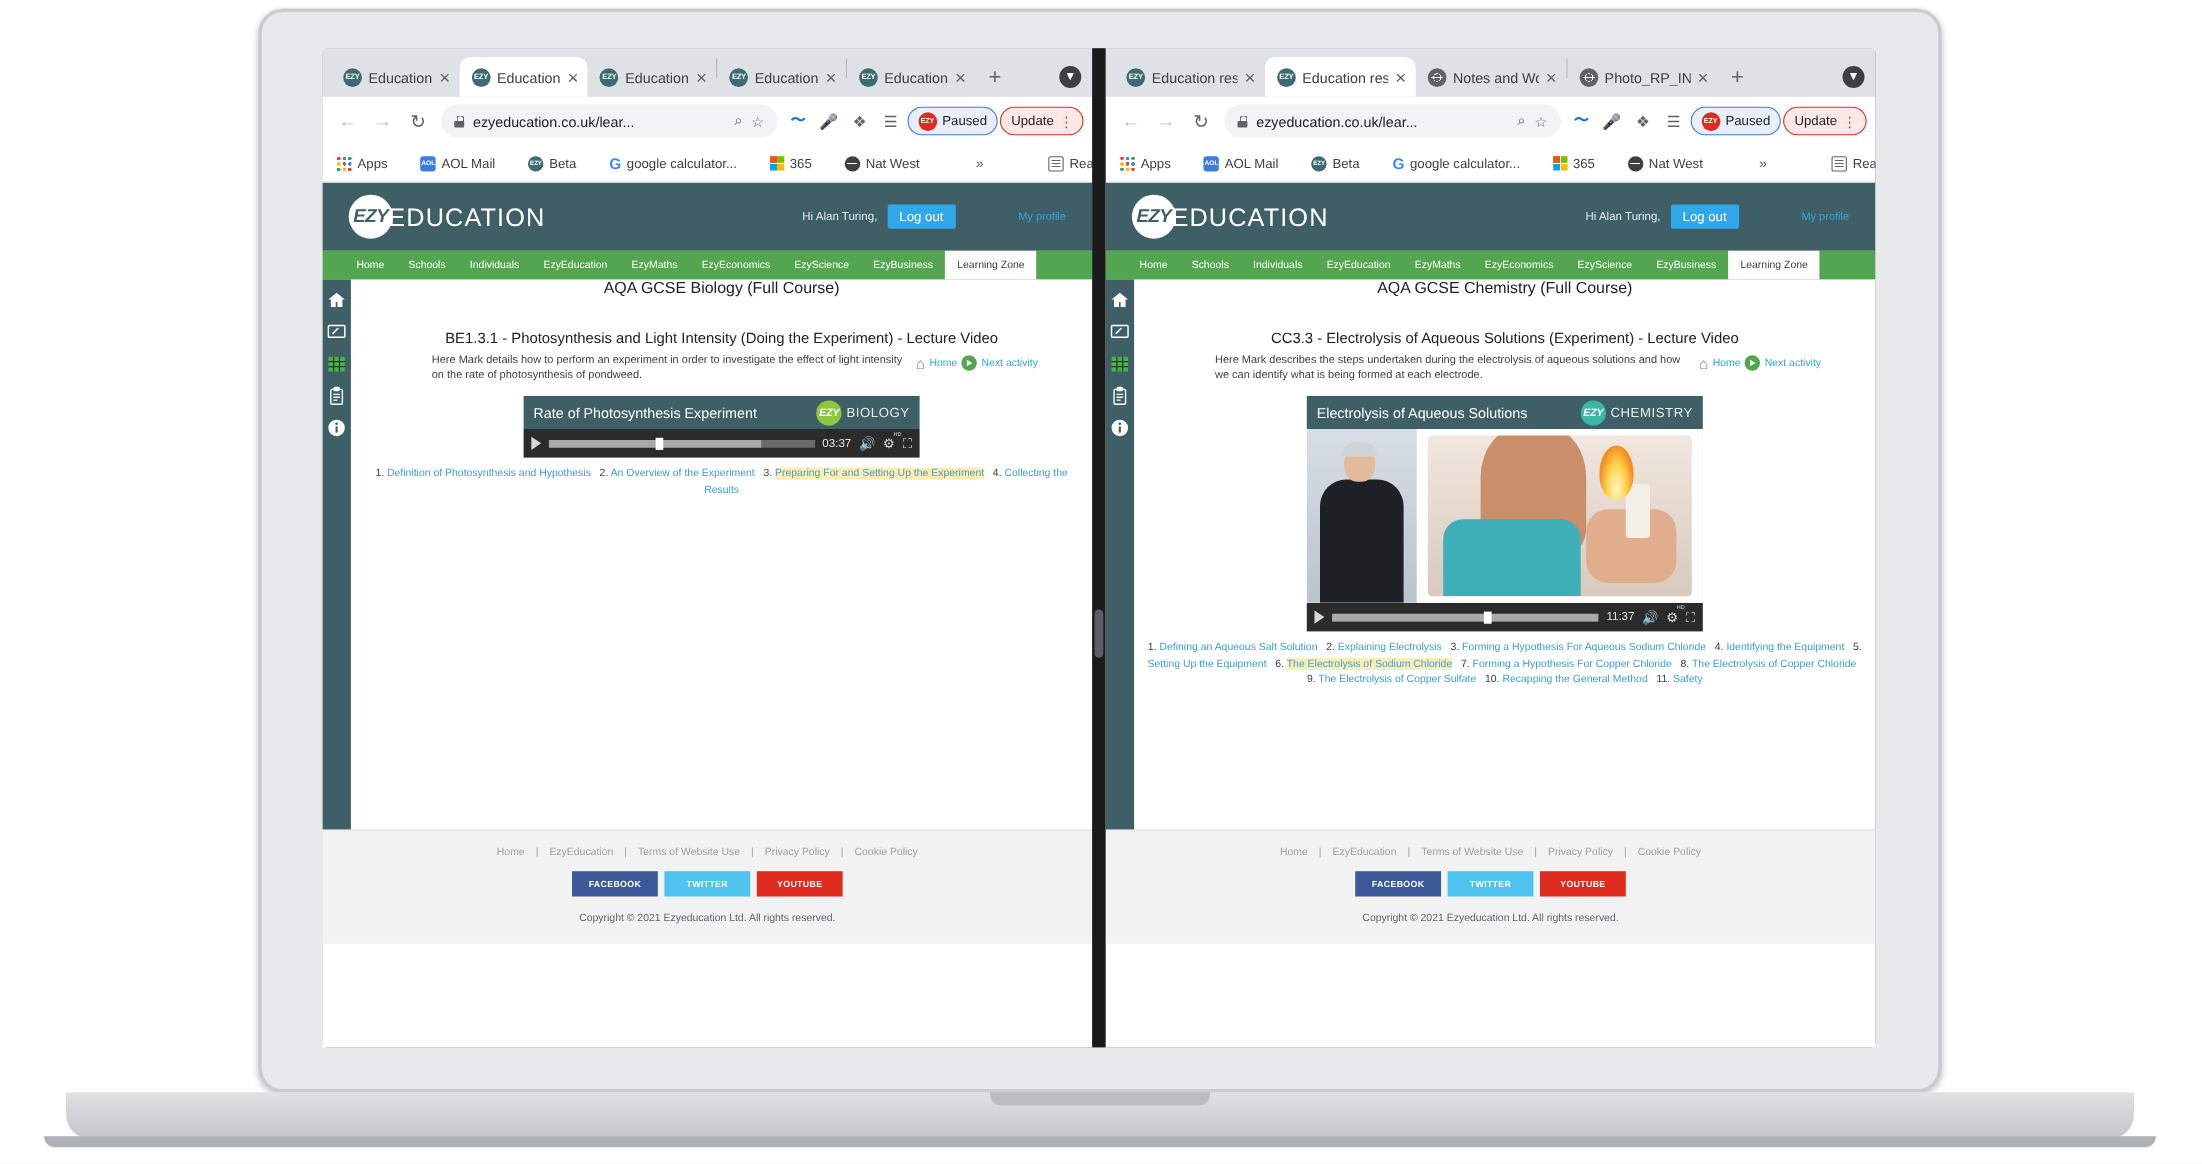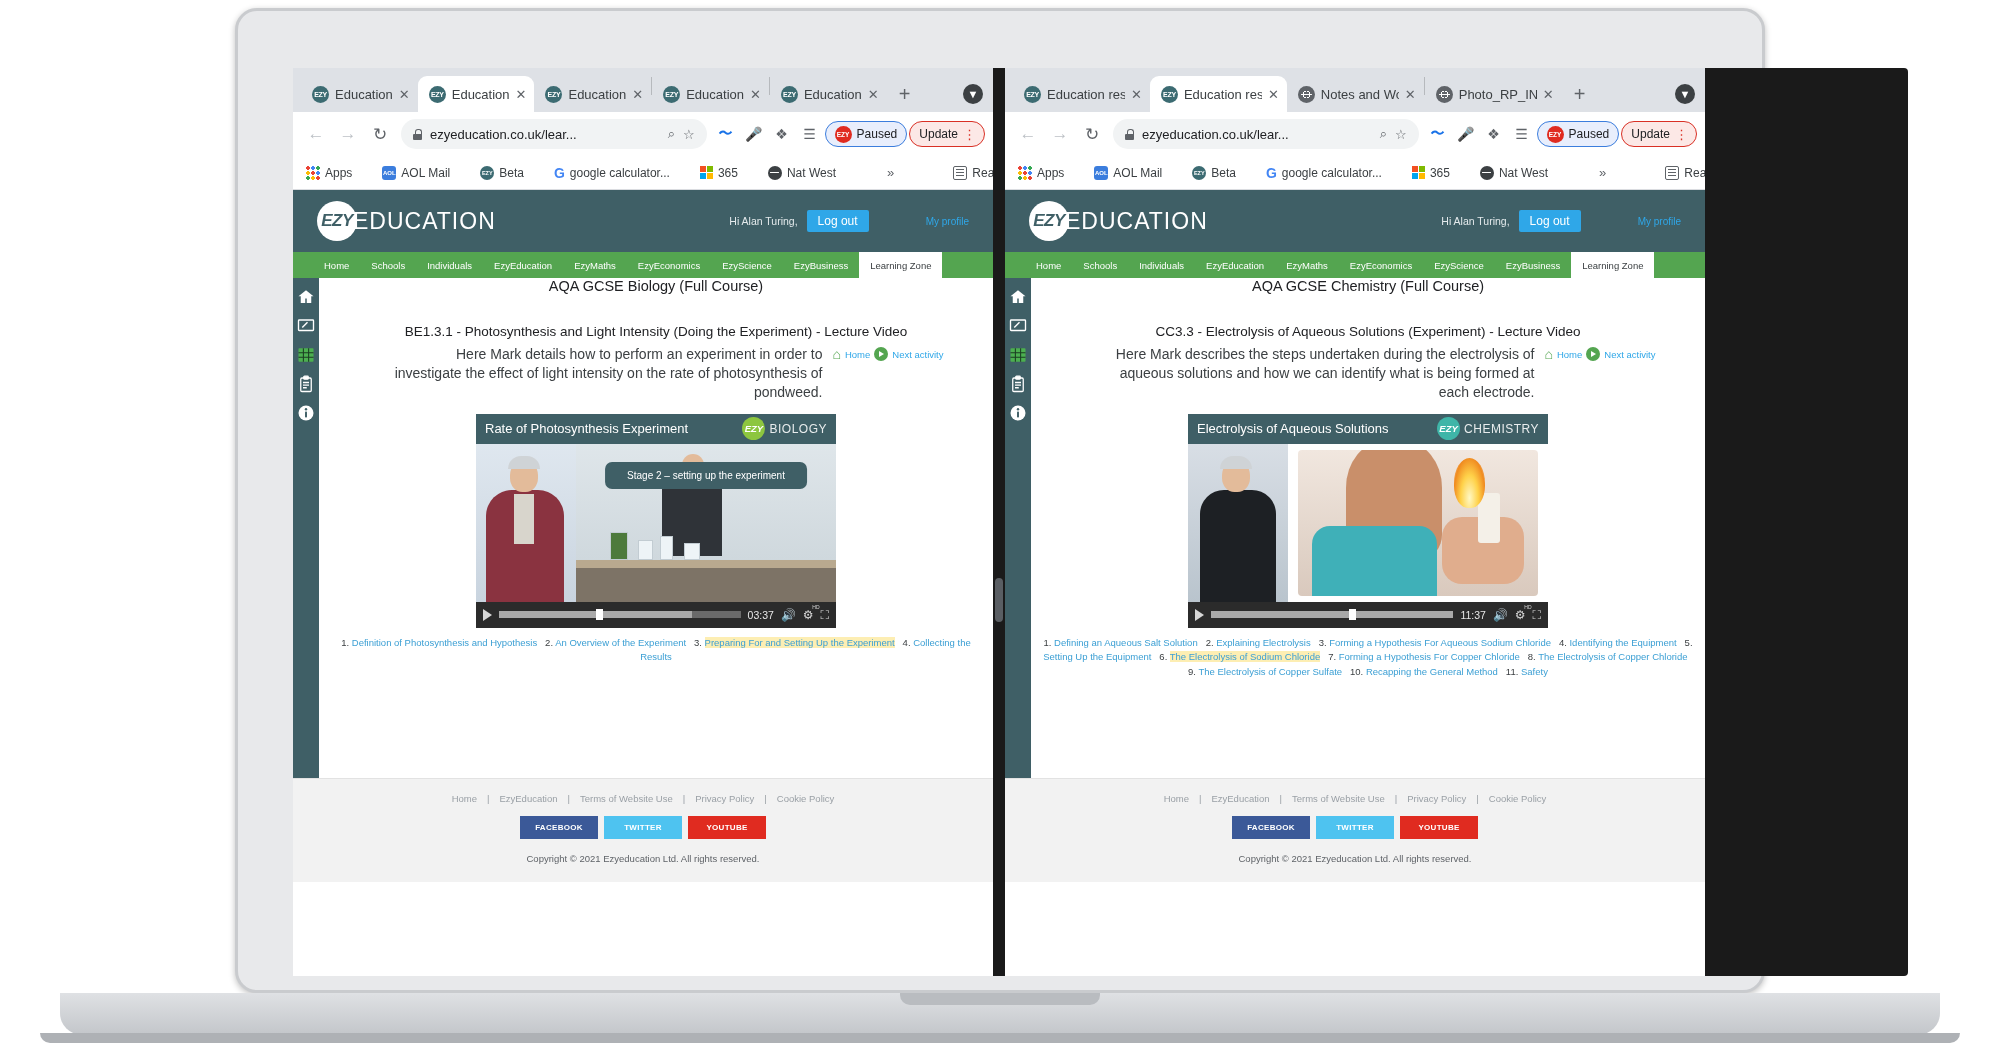--- a/index.html
+++ b/index.html
@@ -36,22 +36,22 @@
   }
   #laptop-foot {
     position: absolute;
     left: 40px; top: 1033px;
     width: 1920px; height: 10px;
     background: #aeb1b5;
     border-radius: 0 0 14px 14px;
   }
   #screen-bezel {
     position: absolute;
-    left: 293px; top: 68px;
-    width: 1615px; height: 908px;
+    left: 293px; top: 44px;
+    width: 1412px; height: 908px;
     background: #1a1a1a;
     border-radius: 4px;
   }
   .browser-window {
     position: absolute;
     top: 0; width: 700px; height: 908px;
     background: #ffffff;
     overflow: hidden;
   }
   #browser-left  { left: 0; }
@@ -271,21 +271,21 @@
   }
   .lesson-title {
     text-align: center; font-size: 13.5px; color: #202124;
     padding: 0 12px;
   }
   .lesson-row {
     display: flex; align-items: flex-start; justify-content: center;
     gap: 10px; padding: 6px 16px 0 16px;
   }
   .lesson-desc {
-    font-size: 14px; color: #3c4043; text-align: right;
+    font-size: 10px; color: #3c4043; text-align: left;
     line-height: 1.35; max-width: 430px; margin-left: 24px;
   }
   .quick-links { display: flex; align-items: center; gap: 4px; padding-top: 2px; flex: 0 0 auto; }
   .ql-home-icon { color: #54a550; font-size: 14px; line-height: 1; }
   .ql-label { color: #2fa7e8; font-size: 9.5px; }
   .ql-play {
     width: 14px; height: 14px; border-radius: 50%; background: #54a550;
     position: relative; flex: 0 0 auto;
   }
   .ql-play::after {
@@ -615,39 +615,20 @@
                   <span class="ql-label">Next activity</span>
                 </div>
               </div>
               <div class="video-wrap">
                 <div class="video-banner">
                   <span class="video-banner-title">Rate of Photosynthesis Experiment</span>
                   <span class="video-brand">
                     <span class="brand-circle" style="background:#8dc63f">EZY</span>
                     <span class="brand-word">BIOLOGY</span>
                   </span>
-                </div>
-                <div class="video-stage">
-                  <div class="stage-bio-left">
-                    <div class="bio-person-body"></div>
-                    <div class="bio-person-shirt"></div>
-                    <div class="bio-person-head"></div>
-                    <div class="bio-person-hair"></div>
-                  </div>
-                  <div class="stage-bio-right">
-                    <div class="bench-wall"></div>
-                    <div class="bench-person"></div>
-                    <div class="bench-top"></div>
-                    <div class="bench-front"></div>
-                    <div class="beaker green" style="left:34px;width:18px;height:28px"></div>
-                    <div class="beaker" style="left:62px;width:15px;height:20px"></div>
-                    <div class="beaker" style="left:84px;width:13px;height:24px"></div>
-                    <div class="beaker" style="left:108px;width:16px;height:17px"></div>
-                    <div class="overlay-card">Stage 2 – setting up the experiment</div>
-                  </div>
                 </div>
                 <div class="video-controls">
                   <span class="vc-play"></span>
                   <span class="vc-track">
                     <span class="vc-buffer" style="width:80%"></span>
                     <span class="vc-handle" style="left:40%"></span>
                   </span>
                   <span class="vc-time">03:37</span>
                   <span class="vc-icon">🔊</span>
                   <span class="vc-icon vc-hd">⚙</span>

